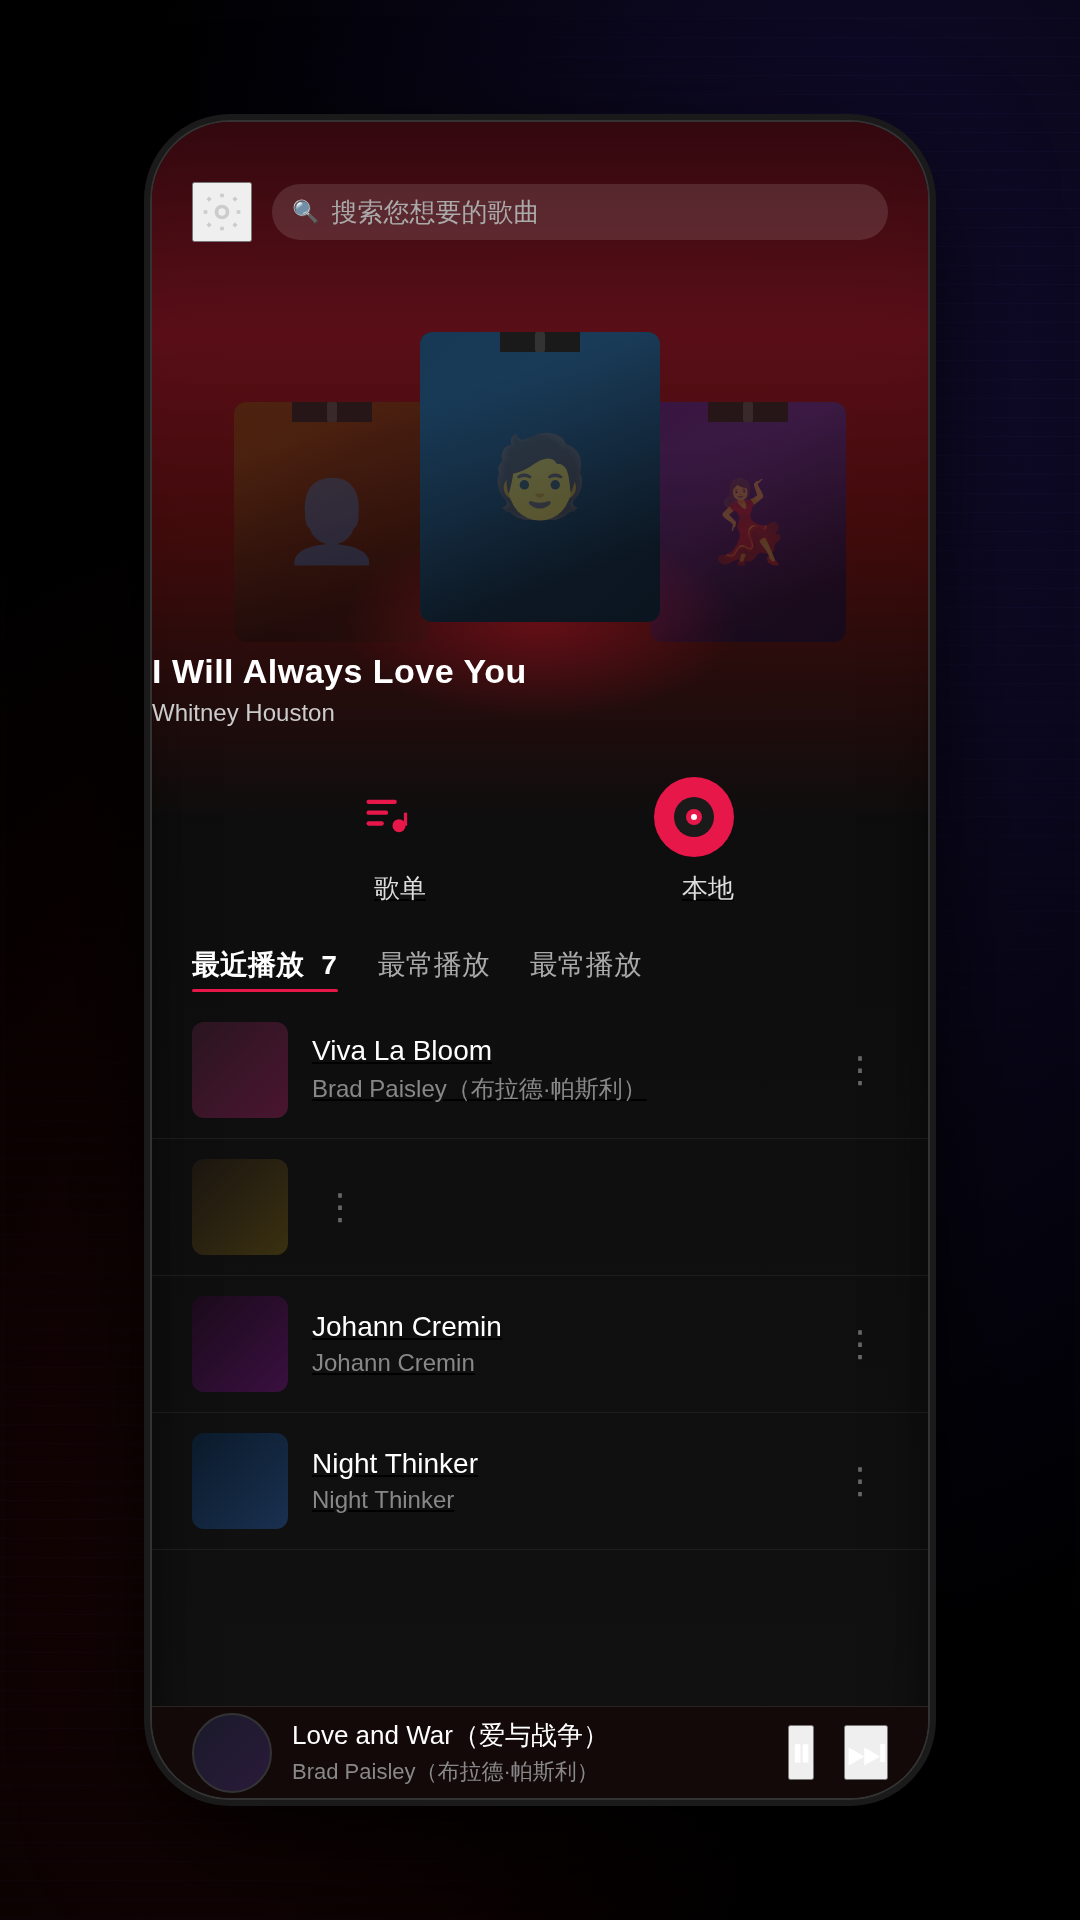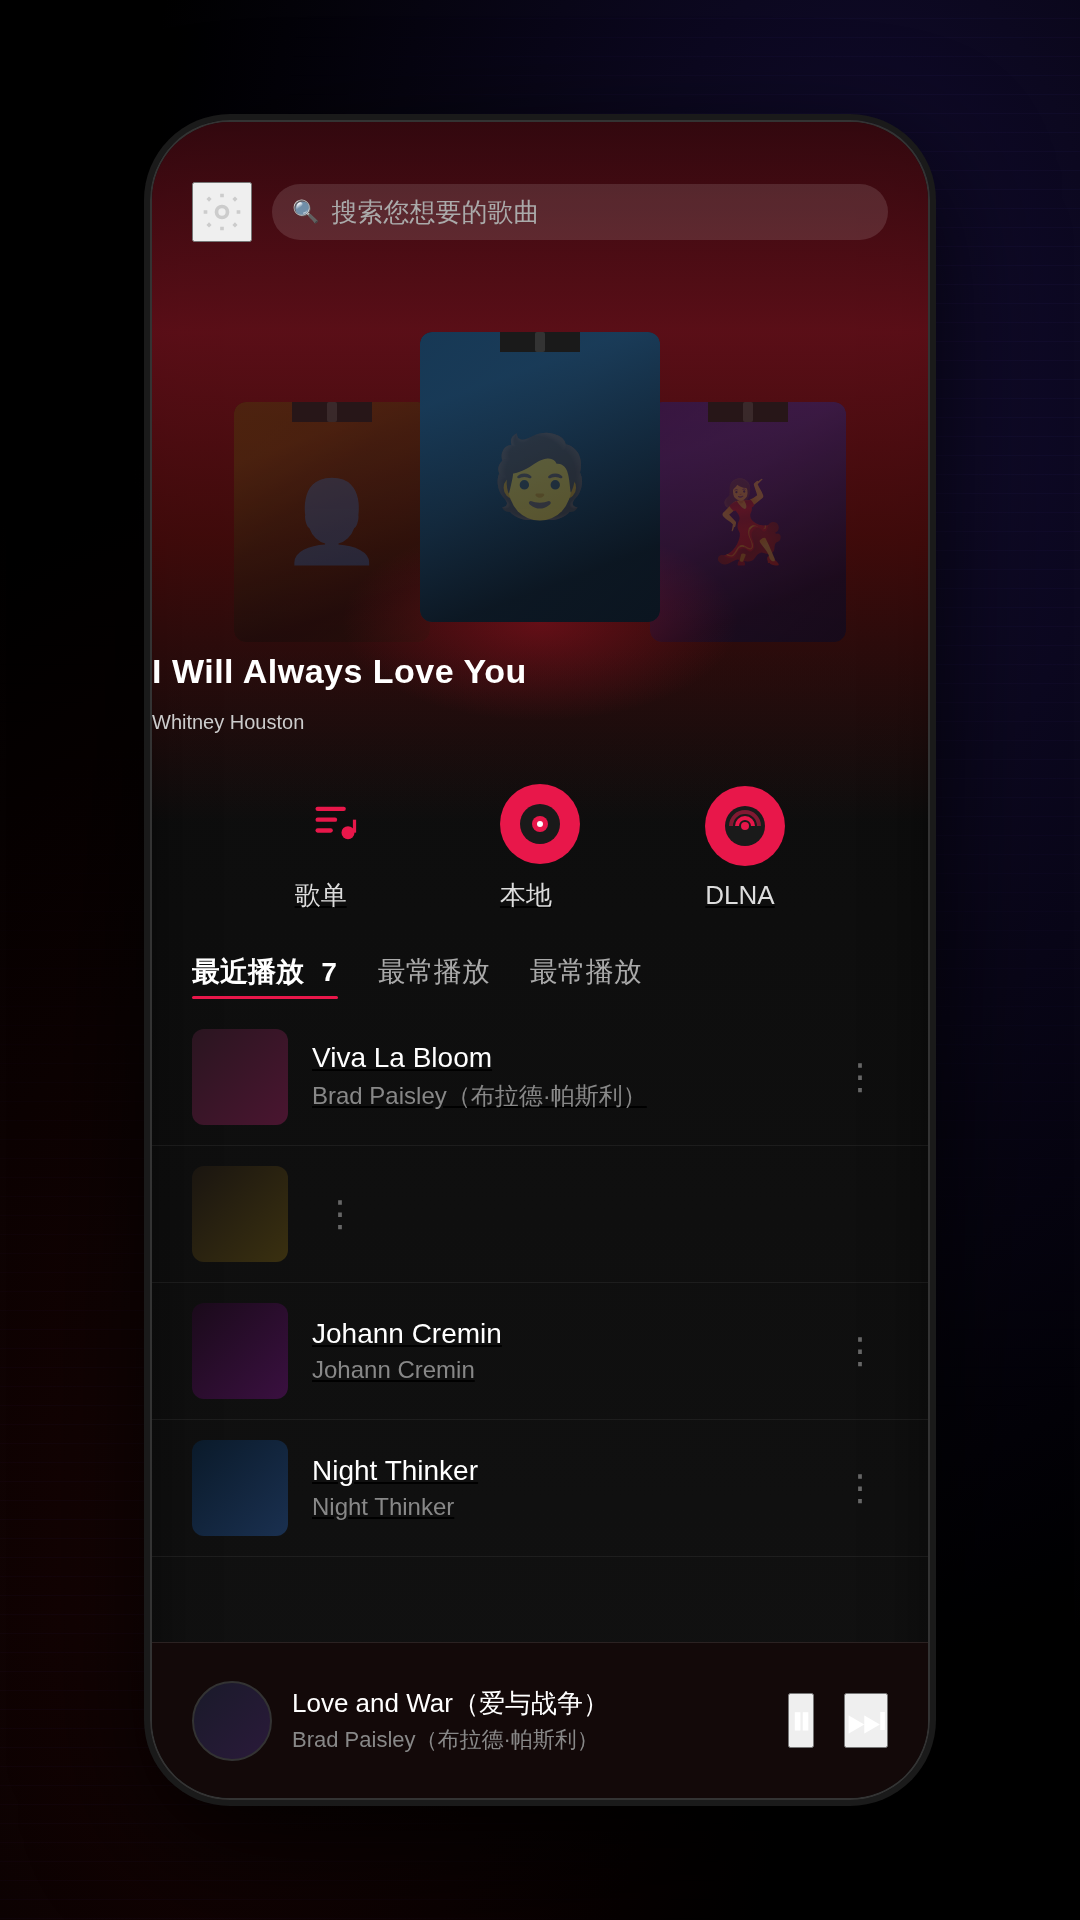--- a/index.html
+++ b/index.html
@@ -216,37 +216,37 @@
       z-index: 10;
     }
     .track-title {
       color: #fff;
       font-size: 34px;
       font-weight: 600;
       letter-spacing: 0.5px;
     }
     .track-artist {
       color: #ccc;
-      font-size: 20px;
-      margin-top: 20px;
+      font-size: 24px;
+      margin-top: 8px;
     }
 
     
     .nav-icons {
       display: flex;
       justify-content: space-around;
       align-items: center;
       padding: 50px 80px 30px;
       position: relative;
       z-index: 10;
     }
     .nav-item {
       display: flex;
       flex-direction: column;
-      align-items: flex-start;
+      align-items: flex-end;
       gap: 14px;
       cursor: pointer;
       text-decoration: underline;
     }
     .nav-icon-circle {
       width: 80px;
       height: 80px;
       background: #e8174a;
       border-radius: 50%;
       display: flex;
@@ -351,21 +351,21 @@
       cursor: pointer;
       padding: 10px;
     }
 
     
     .now-playing {
       position: absolute;
       bottom: 0;
       left: 0;
       right: 0;
-      height: 156px;
+      height: 92px;
       background: rgba(20, 10, 10, 0.95);
       display: flex;
       align-items: center;
       padding: 0 40px;
       gap: 20px;
       border-top: 1px solid rgba(255,255,255,0.1);
       z-index: 20;
     }
     .now-playing-thumb {
       width: 80px;
@@ -490,31 +490,20 @@
       <div class="nav-item">
         <div class="nav-icon-circle">
           <svg width="48" height="48" viewBox="0 0 24 24">
             <circle cx="12" cy="12" r="10" fill="#1a1a1a"></circle>
             <circle cx="12" cy="12" r="4" fill="#e8174a"></circle>
             <circle cx="12" cy="12" r="1.5" fill="#fff"></circle>
           </svg>
         </div>
         <span class="nav-label">本地</span>
       </div>
-      <div class="nav-item">
-        <div class="nav-icon-circle">
-          <svg width="48" height="48" viewBox="0 0 24 24">
-            <circle cx="12" cy="12" r="10" fill="#1a1a1a"></circle>
-            <path d="M8 12c0-2.2 1.8-4 4-4s4 1.8 4 4" stroke="#e8174a" stroke-width="2" fill="none"></path>
-            <path d="M5 12c0-3.9 3.1-7 7-7s7 3.1 7 7" stroke="#e8174a" stroke-width="2" fill="none" opacity="0.5"></path>
-            <circle cx="12" cy="12" r="2" fill="#e8174a"></circle>
-          </svg>
-        </div>
-        <span class="nav-label">DLNA</span>
-      </div>
     </div>
 
     <div class="tabs-row">
       <div class="tab-item active">
         <span>最近播放</span>
         <span class="tab-count">7</span>
       </div>
       <div class="tab-item">
         <span>最常播放</span>
       </div>

